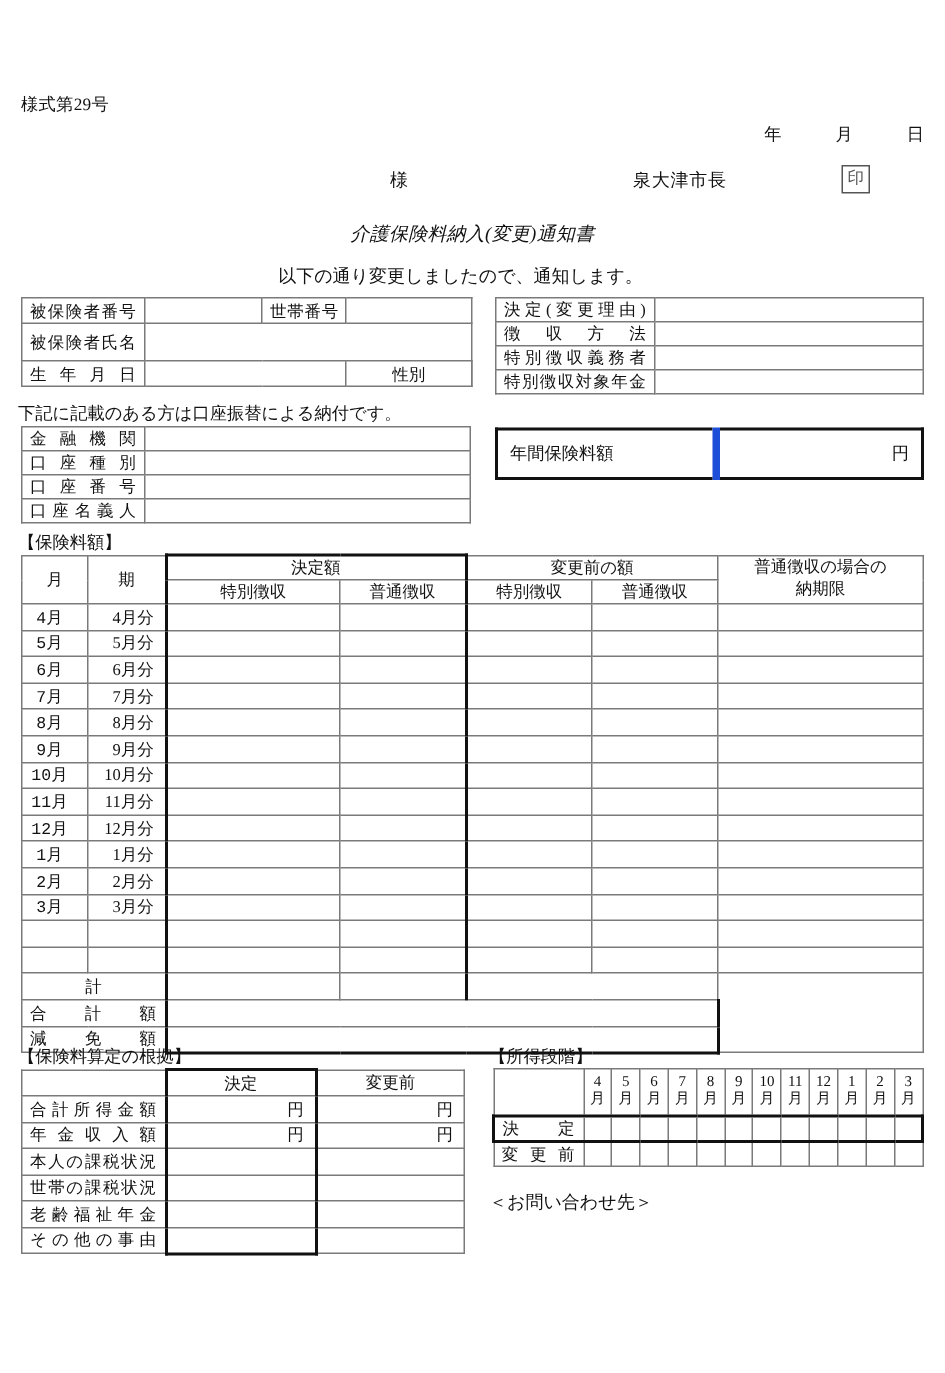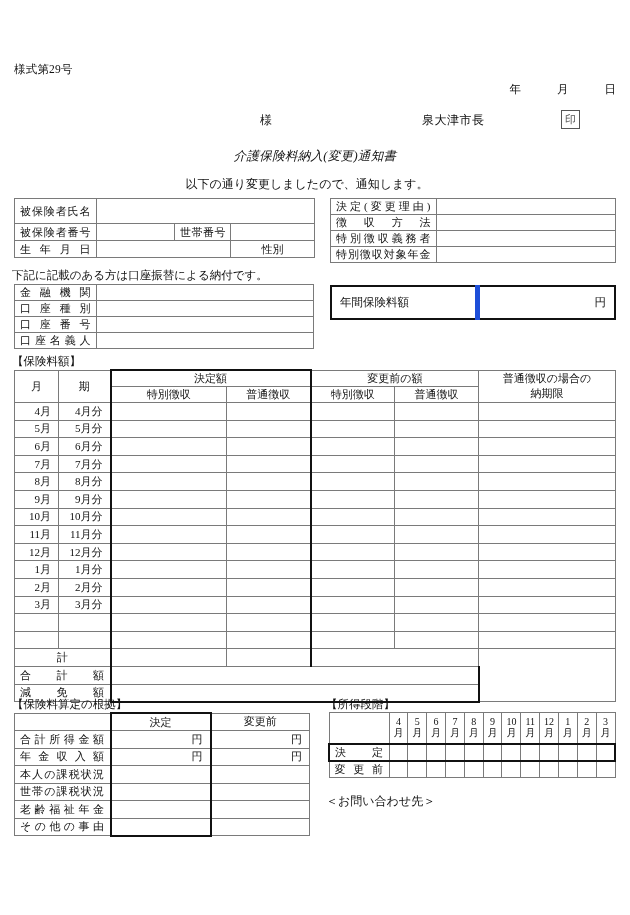--- a/index.html
+++ b/index.html
@@ -199,21 +199,21 @@
 
   #premium-table {
     position: absolute;
     left: 14px;
     top: 369px;
     width: 602px;
   }
   #premium-table td { height: 17.6px; font-size: 11px; }
   #premium-table .hd1 { height: 16px; }
   #premium-table .hd2 { height: 16px; }
-  #premium-table .month-c { text-align: right; padding-right: 7px !important; }
+  #premium-table .month-c { text-align: center; padding-right: 7px !important; font-family: Liberation Mono, monospace; }
   #premium-table .term-c { text-align: right; padding-right: 7px !important; }
 
   
   #basis-head { left: 12px; top: 697px; }
   #basis-table {
     position: absolute;
     left: 14px;
     top: 712px;
     width: 296px;
   }
@@ -270,28 +270,28 @@
 
   <table id="insured-table">
     <colgroup>
       <col style="width:82px">
         <col style="width:78px">
         <col style="width:56px">
         <col style="width:84px">
     </colgroup>
     <tbody>
       <tr>
+        <td class="lbl spread">被保険者番号</td>
+        <td></td>
+        <td class="lbl spread">世帯番号</td>
+        <td></td>
+      </tr>
+      <tr>
         <td class="lbl spread tall">被保険者氏名</td>
         <td class="tall" colspan="3"></td>
-      </tr>
-      <tr>
-        <td class="lbl spread">被保険者番号</td>
-        <td></td>
-        <td class="lbl spread">世帯番号</td>
-        <td></td>
       </tr>
       <tr>
         <td class="lbl spread">生年月日</td>
         <td colspan="2"></td>
         <td style="width:42px">性別</td>
         <td></td>
       </tr>
     </tbody>
   </table>
 

